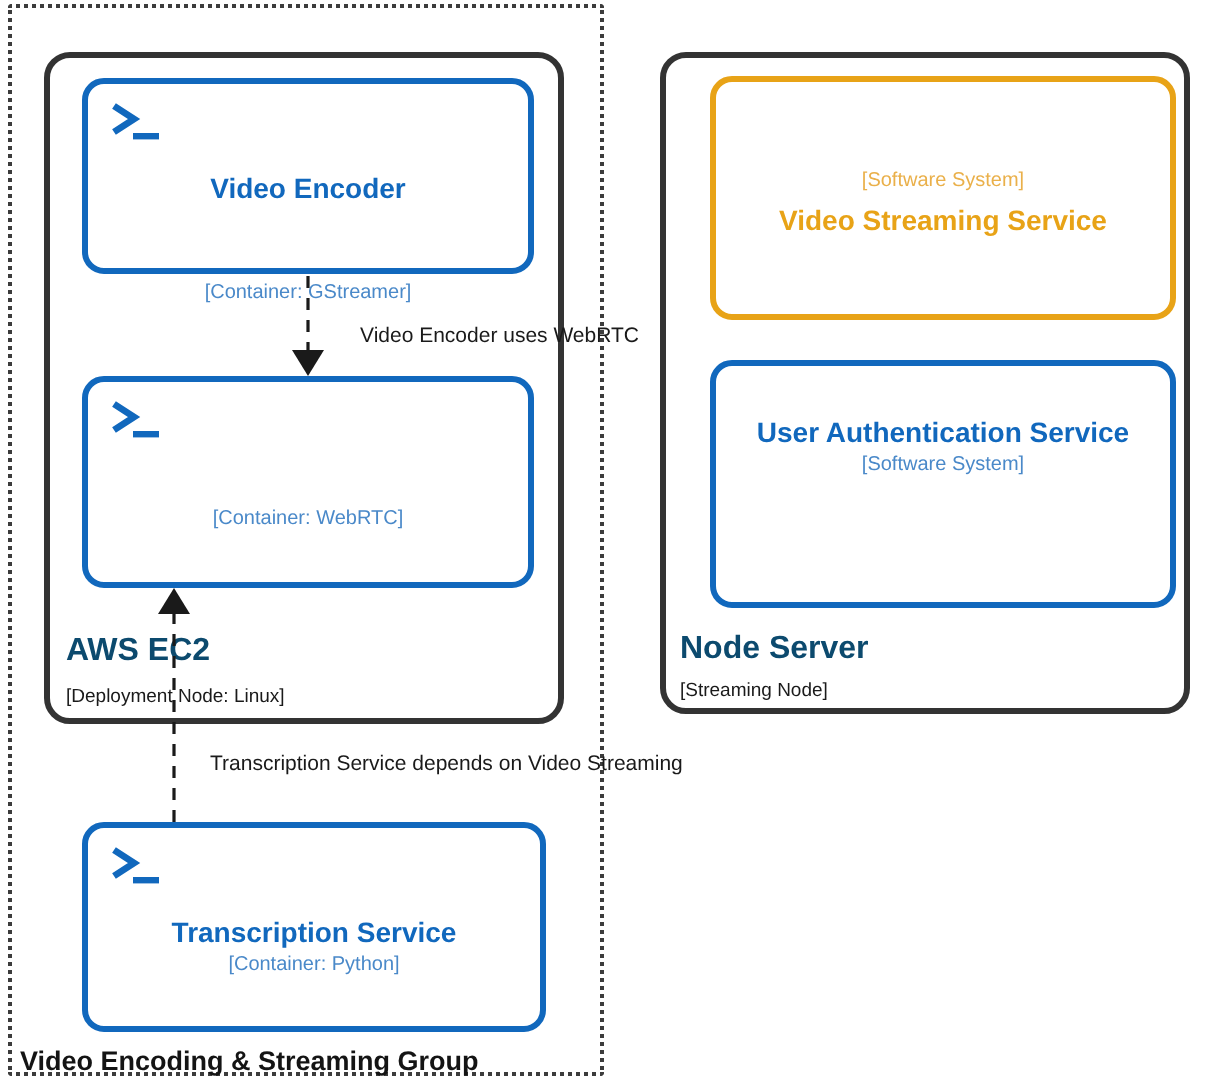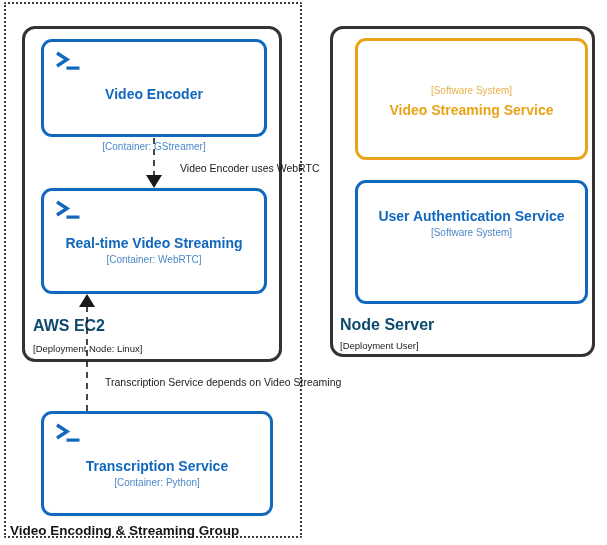--- a/index.html
+++ b/index.html
@@ -129,37 +129,36 @@
 
   <div class="group-boundary" style="left:4px; top:2px; width:298px; height:536px;"></div>
   <div class="group-label" style="left:10px; top:523px;">Video Encoding &amp; Streaming Group</div>
 
   <div class="deploy-node" style="left:22px; top:26px; width:260px; height:336px;"></div>
   <div class="node-title" style="left:33px; top:317px;">AWS EC2</div>
   <div class="node-sub" style="left:33px; top:343px;">[Deployment Node: Linux]</div>
 
   <div class="deploy-node" style="left:330px; top:26px; width:265px; height:331px;"></div>
   <div class="node-title" style="left:340px; top:316px;">Node Server</div>
-  <div class="node-sub" style="left:340px; top:340px;">[Deployment User]</div>
+  <div class="node-sub" style="left:340px; top:340px;">[Streaming Node]</div>
 
   <div class="el-box" style="left:41px; top:39px; width:226px; height:98px;">
     <svg class="term-icon" viewBox="0 0 30 24">
       <path d="M3 4 L13 10.5 L3 17" fill="none" stroke="#1168bd" stroke-width="3.4" stroke-linecap="butt" stroke-linejoin="miter"></path>
       <rect x="12.5" y="17.5" width="13" height="3.2" fill="#1168bd"></rect>
     </svg>
     <div class="el-text el-name" style="top:44px;">Video Encoder</div>
     <div class="el-text el-tech" style="top:62px;margin-top:36px;">[Container: GStreamer]</div>
   </div>
 
   <div class="el-box" style="left:41px; top:188px; width:226px; height:106px;">
     <svg class="term-icon" viewBox="0 0 30 24">
       <path d="M3 4 L13 10.5 L3 17" fill="none" stroke="#1168bd" stroke-width="3.4" stroke-linecap="butt" stroke-linejoin="miter"></path>
       <rect x="12.5" y="17.5" width="13" height="3.2" fill="#1168bd"></rect>
     </svg>
-    <div class="el-text el-name" style="top:44px;">Real-time Video Streaming</div>
     <div class="el-text el-tech" style="top:62px;">[Container: WebRTC]</div>
   </div>
 
   <div class="el-box" style="left:41px; top:411px; width:232px; height:105px;">
     <svg class="term-icon" viewBox="0 0 30 24">
       <path d="M3 4 L13 10.5 L3 17" fill="none" stroke="#1168bd" stroke-width="3.4" stroke-linecap="butt" stroke-linejoin="miter"></path>
       <rect x="12.5" y="17.5" width="13" height="3.2" fill="#1168bd"></rect>
     </svg>
     <div class="el-text el-name" style="top:44px;">Transcription Service</div>
     <div class="el-text el-tech" style="top:62px;">[Container: Python]</div>

